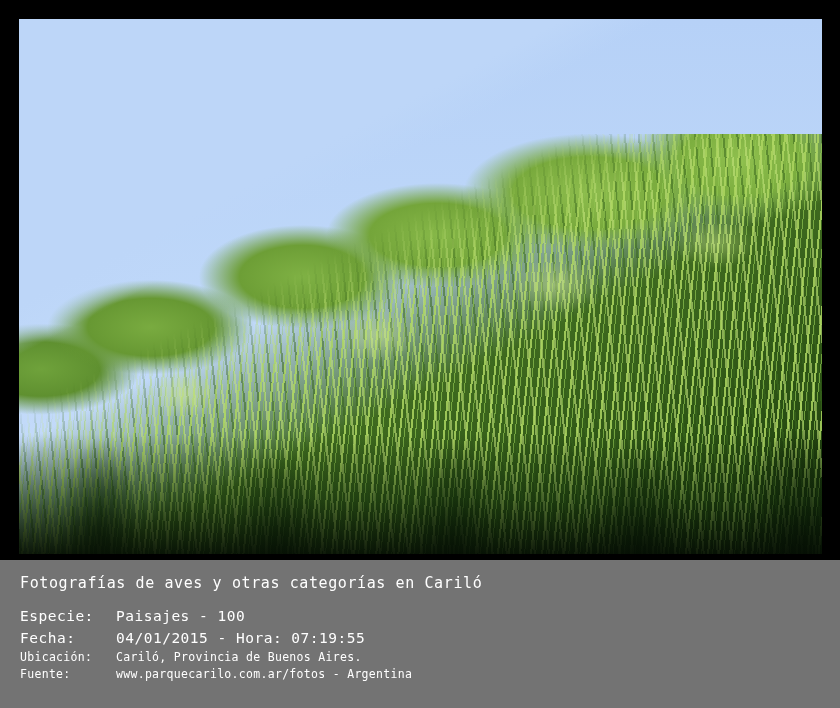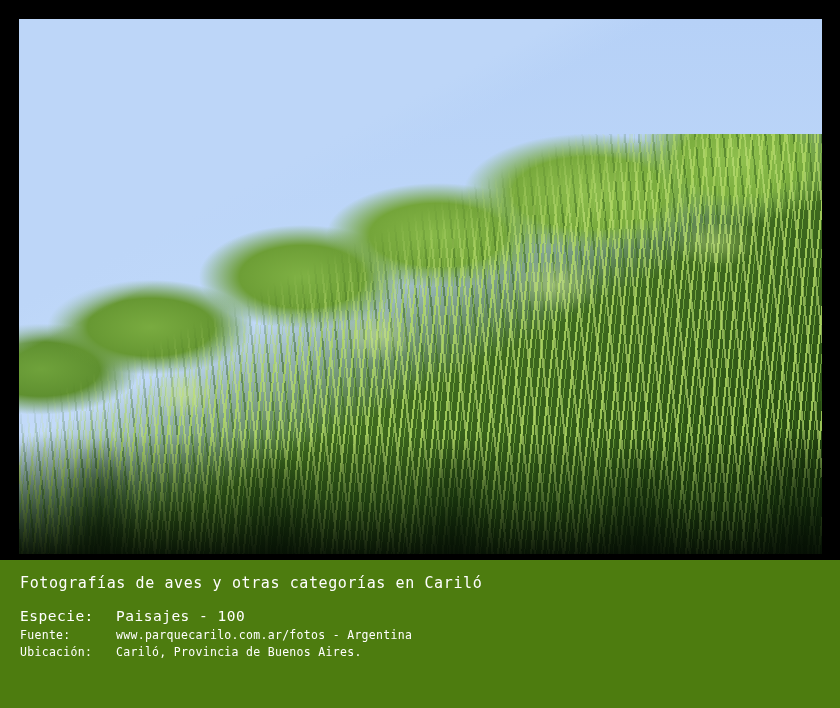--- a/index.html
+++ b/index.html
@@ -105,21 +105,21 @@
     background: linear-gradient(to bottom, rgba(20,48,12,0) 0%, rgba(14,36,9,0.55) 55%, rgba(5,14,4,0.92) 100%);
   }
 
   
   #caption {
     position: absolute;
     left: 0;
     top: 560px;
     width: 840px;
     height: 148px;
-    background: #4d7c0f;
+    background: #737373;
   }
   #photo-title {
     position: absolute;
     left: 20px;
     top: 14px;
     font-size: 15px;
     letter-spacing: 0.6px;
     white-space: nowrap;
   }
   #meta-table {
@@ -155,24 +155,28 @@
 <div id="caption">
 
   <div id="photo-title">Fotografías de aves y otras categorías en Cariló</div>
 
   <table id="meta-table">
     <tbody>
       <tr class="big">
         <td class="lbl">Especie:</td>
         <td class="val">Paisajes - 100</td>
       </tr>
-      <tr class="small">
-        <td class="lbl">Fuente:</td>
-        <td class="val">www.parquecarilo.com.ar/fotos - Argentina</td>
+      <tr class="big">
+        <td class="lbl">Fecha:</td>
+        <td class="val">04/01/2015 - Hora: 07:19:55</td>
       </tr>
       <tr class="small">
         <td class="lbl">Ubicación:</td>
         <td class="val">Cariló, Provincia de Buenos Aires.</td>
+      </tr>
+      <tr class="small">
+        <td class="lbl">Fuente:</td>
+        <td class="val">www.parquecarilo.com.ar/fotos - Argentina</td>
       </tr>
     </tbody>
   </table>
 
 </div>
 
 </body></html>

